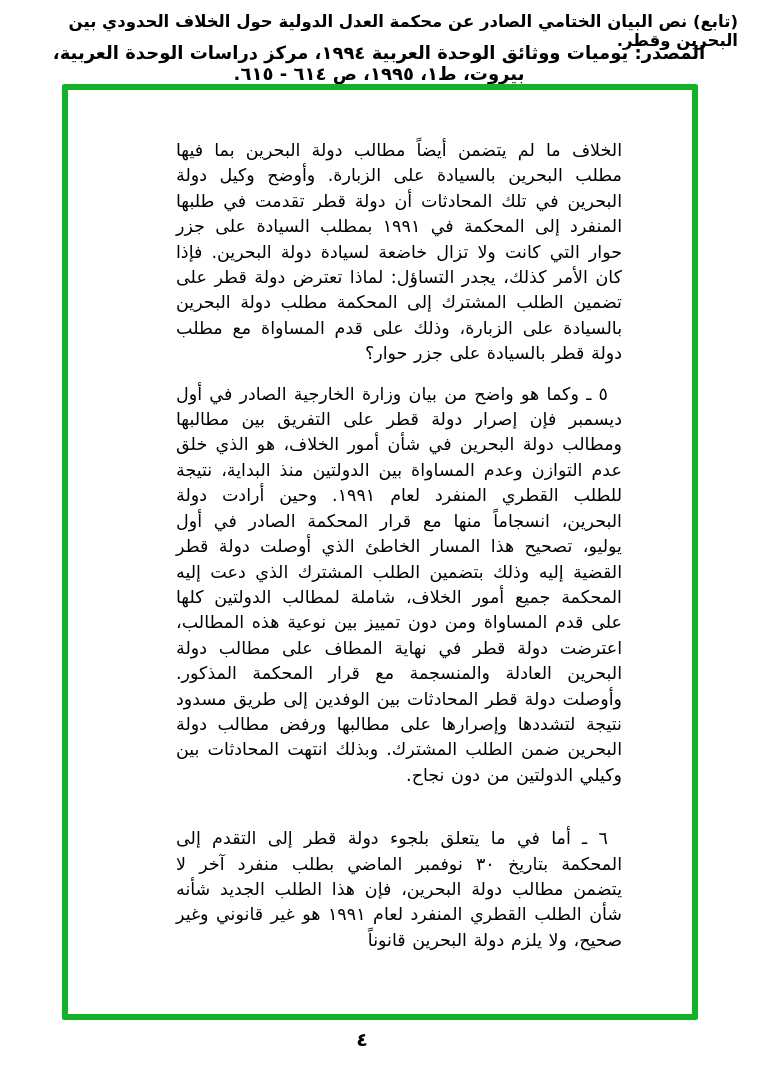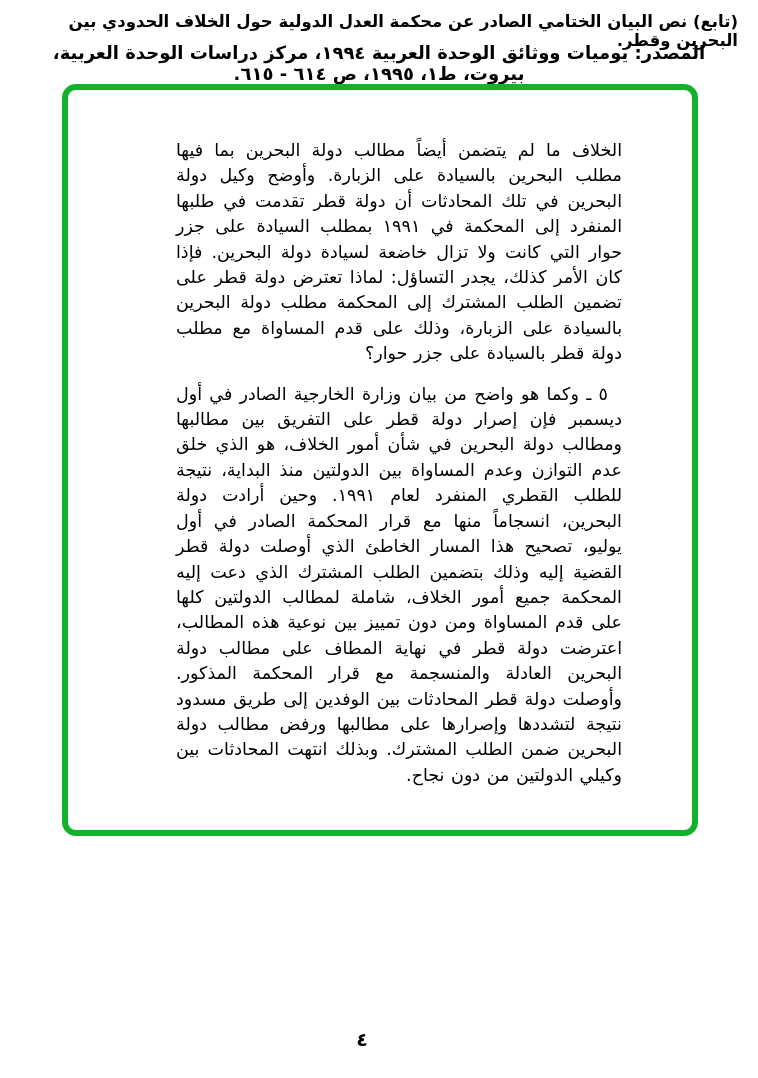--- a/index.html
+++ b/index.html
@@ -34,24 +34,24 @@
     direction: rtl;
     text-align: center;
     font-size: 18px;
     font-weight: bold;
   }
   .green-box {
     position: absolute;
     left: 62px;
     top: 84px;
     width: 636px;
-    height: 752px;
+    height: 936px;
     box-sizing: border-box;
     border: 6px solid #14b22b;
-    border-radius: 14px;
+    border-radius: 2px;
     background: #ffffff;
   }
   .text-col {
     position: absolute;
     top: 48px;
     right: 70px;
     width: 446px;
     direction: rtl;
     text-align: justify;
     text-align-last: right;
@@ -87,17 +87,18 @@
 
 <div class="header-title">(تابع) نص البيان الختامي الصادر عن محكمة العدل الدولية حول الخلاف الحدودي بين البحرين وقطر.</div>
 
 <div class="header-source">المصدر: يوميات ووثائق الوحدة العربية ١٩٩٤، مركز دراسات الوحدة العربية، بيروت، ط١، ١٩٩٥، ص ٦١٤ - ٦١٥.</div>
 
 <div class="green-box">
 
   <div class="text-col">
     <p>الخلاف ما لم يتضمن أيضاً مطالب دولة البحرين بما فيها مطلب البحرين بالسيادة على الزبارة. وأوضح وكيل دولة البحرين في تلك المحادثات أن دولة قطر تقدمت في طلبها المنفرد إلى المحكمة في ١٩٩١ بمطلب السيادة على جزر حوار التي كانت ولا تزال خاضعة لسيادة دولة البحرين. فإذا كان الأمر كذلك، يجدر التساؤل: لماذا تعترض دولة قطر على تضمين الطلب المشترك إلى المحكمة مطلب دولة البحرين بالسيادة على الزبارة، وذلك على قدم المساواة مع مطلب دولة قطر بالسيادة على جزر حوار؟</p>
     <p class="para-indent gap-normal">٥ ـ وكما هو واضح من بيان وزارة الخارجية الصادر في أول ديسمبر فإن إصرار دولة قطر على التفريق بين مطالبها ومطالب دولة البحرين في شأن أمور الخلاف، هو الذي خلق عدم التوازن وعدم المساواة بين الدولتين منذ البداية، نتيجة للطلب القطري المنفرد لعام ١٩٩١. وحين أرادت دولة البحرين، انسجاماً منها مع قرار المحكمة الصادر في أول يوليو، تصحيح هذا المسار الخاطئ الذي أوصلت دولة قطر القضية إليه وذلك بتضمين الطلب المشترك الذي دعت إليه المحكمة جميع أمور الخلاف، شاملة لمطالب الدولتين كلها على قدم المساواة ومن دون تمييز بين نوعية هذه المطالب، اعترضت دولة قطر في نهاية المطاف على مطالب دولة البحرين العادلة والمنسجمة مع قرار المحكمة المذكور. وأوصلت دولة قطر المحادثات بين الوفدين إلى طريق مسدود نتيجة لتشددها وإصرارها على مطالبها ورفض مطالب دولة البحرين ضمن الطلب المشترك. وبذلك انتهت المحادثات بين وكيلي الدولتين من دون نجاح.</p>
+    <p class="para-indent gap-large">٦ ـ أما في ما يتعلق بلجوء دولة قطر إلى التقدم إلى المحكمة بتاريخ ٣٠ نوفمبر الماضي بطلب منفرد آخر لا يتضمن مطالب دولة البحرين، فإن هذا الطلب الجديد شأنه شأن الطلب القطري المنفرد لعام ١٩٩١ هو غير قانوني وغير صحيح، ولا يلزم دولة البحرين قانوناً</p>
   </div>
 
 </div>
 
 <div class="page-number">٤</div>
 
 </body></html>

